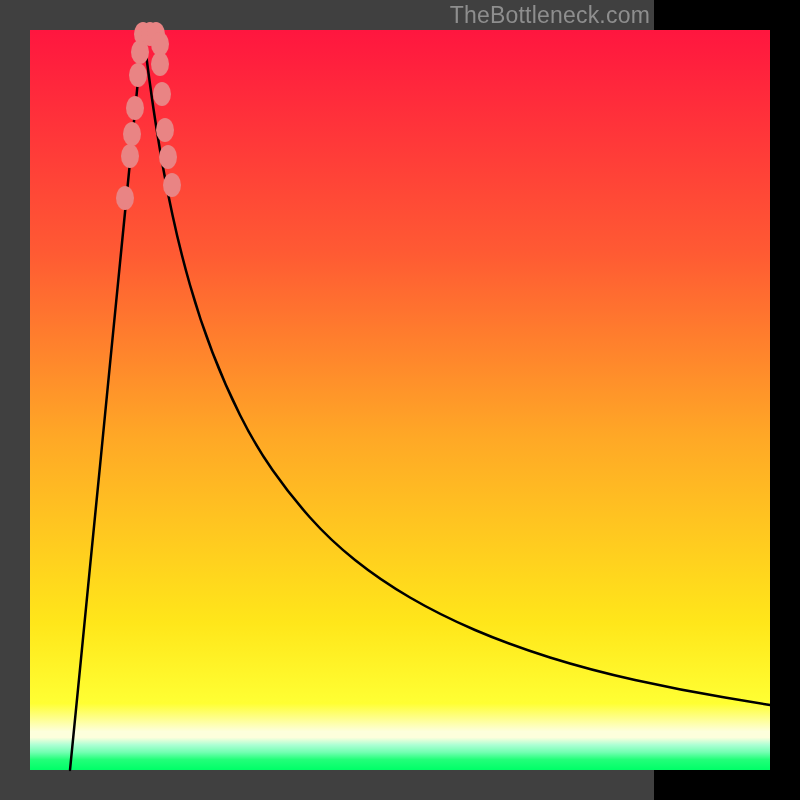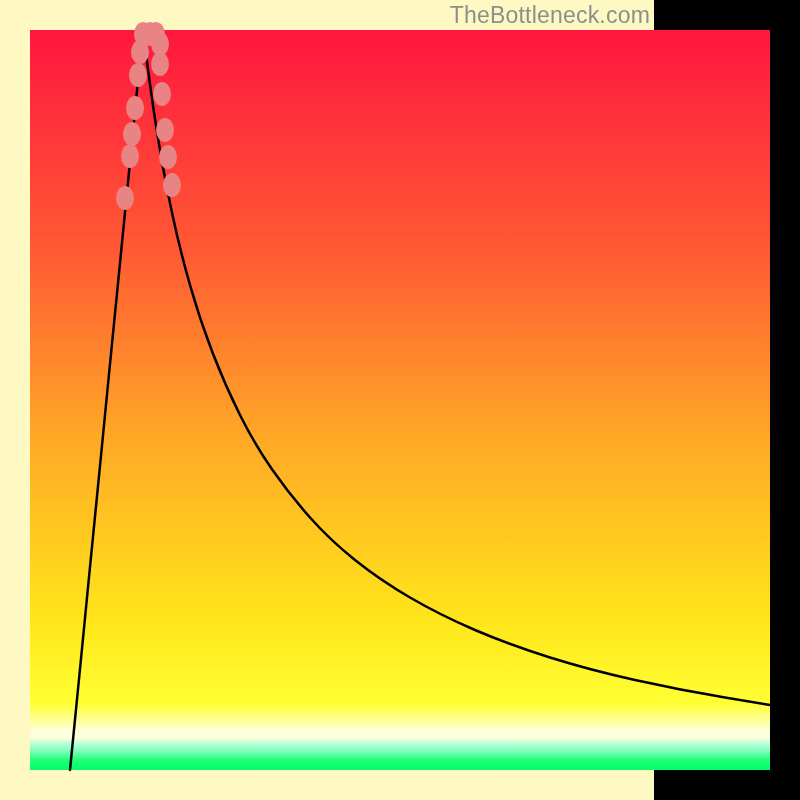--- a/index.html
+++ b/index.html
@@ -7,21 +7,21 @@
     padding: 0;
     width: 800px;
     height: 800px;
     background: #000;
     overflow: hidden;
   }
   .frame {
     position: relative;
     width: 654px;
     height: 800px;
-    background: #fef9c3;
+    background: #404040;
     text-align: right;
   }
   .plot-area {
     position: absolute;
     left: 30px;
     top: 30px;
     width: 740px;
     height: 740px;
     
     background: linear-gradient(

